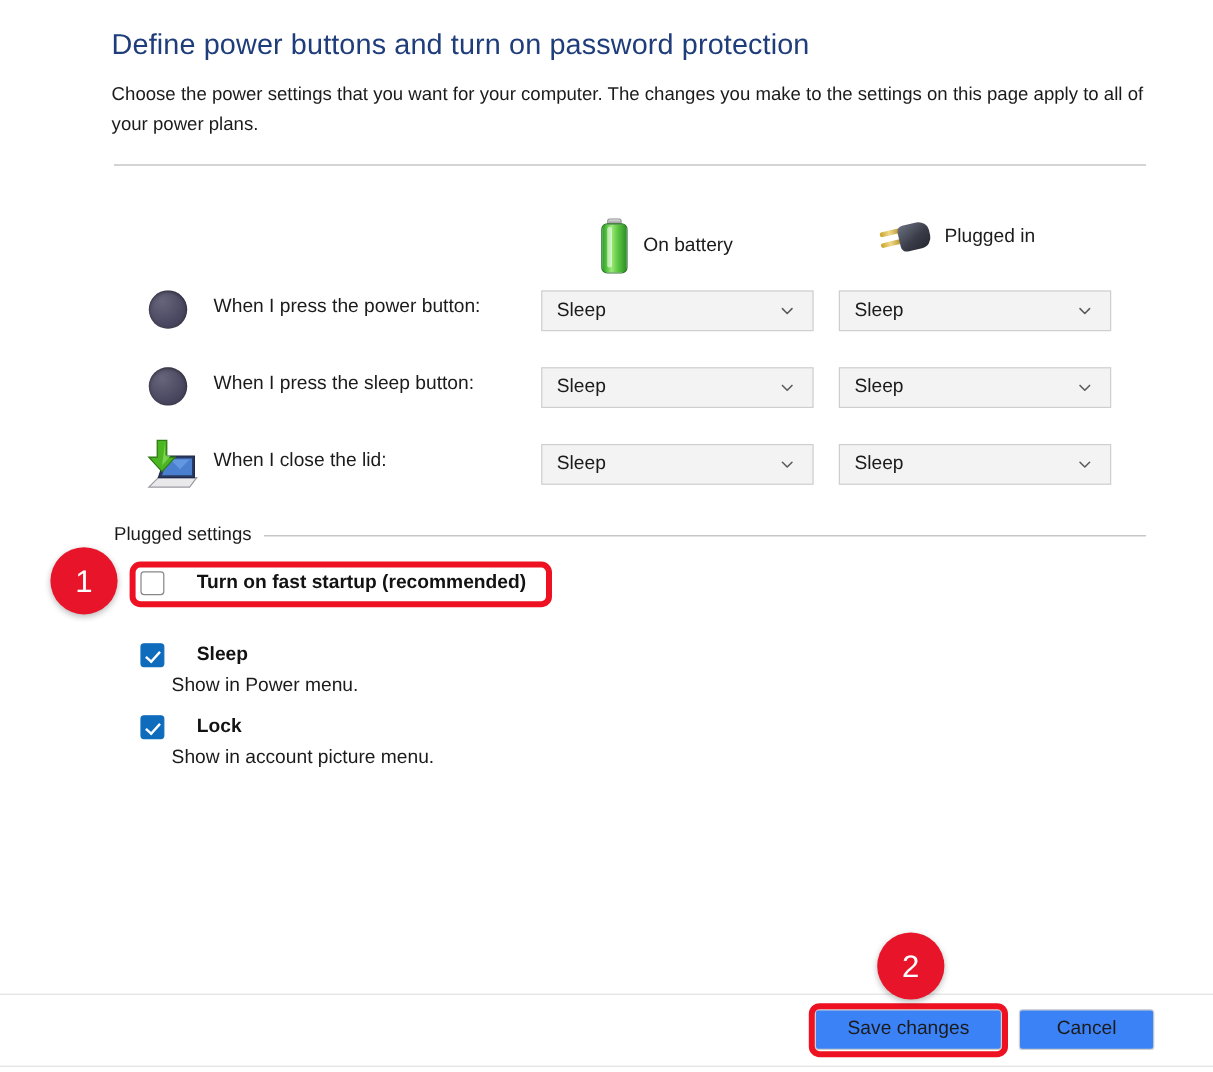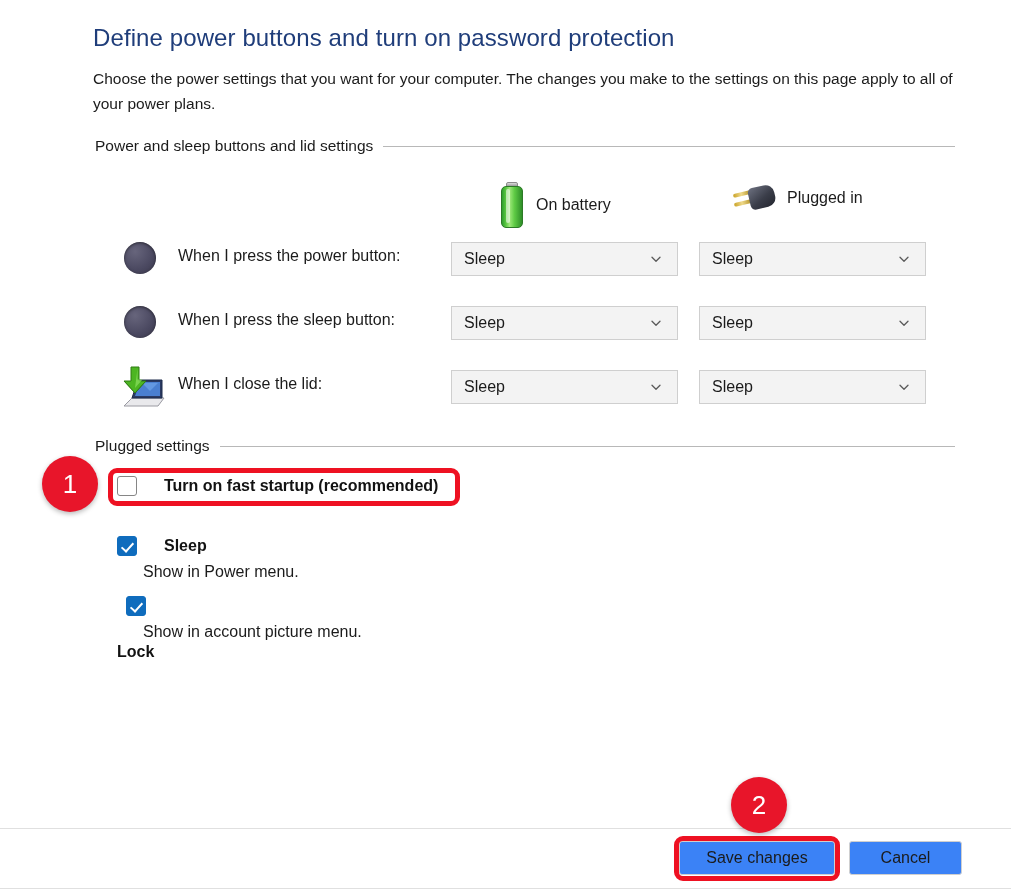--- a/index.html
+++ b/index.html
@@ -225,21 +225,21 @@
     width: 5px; height: 10px;
     border: solid #ffffff;
     border-width: 0 2px 2px 0;
     transform: rotate(42deg);
   }
 
   #cb-fast { left: 117px; top: 476px; }
   #sub-fast { left: 143px; top: 503px; }
   #cb-sleep { left: 117px; top: 536px; }
   #sub-sleep { left: 143px; top: 563px; }
-  #cb-lock  { left: 117px; top: 596px; flex-direction: column; }
+  #cb-lock  { left: 117px; top: 596px; }
   #sub-lock { left: 143px; top: 623px; }
 
   .link {
     color: #1a4f9c;
     text-decoration: underline;
     cursor: pointer;
   }
 
   
   .footer-rule {
@@ -297,21 +297,20 @@
 </style>
 </head>
 <body>
 
 <div class="page">
 
   <div class="page-title">Define power buttons and turn on password protection</div>
   <div class="page-desc">Choose the power settings that you want for your computer. The changes you make to the settings on this page apply to all of your power plans.</div>
 
   <div class="group-head" id="gh-power">
-    <span>Power and sleep buttons and lid settings</span>
     <span class="rule"></span>
   </div>
 
   <div class="col-head" id="col-plugged">
     <span class="plug-ico">
       <span class="prong p1"></span>
         <span class="prong p2"></span>
         <span class="head"></span>
     </span>
     <span>Plugged in</span>

